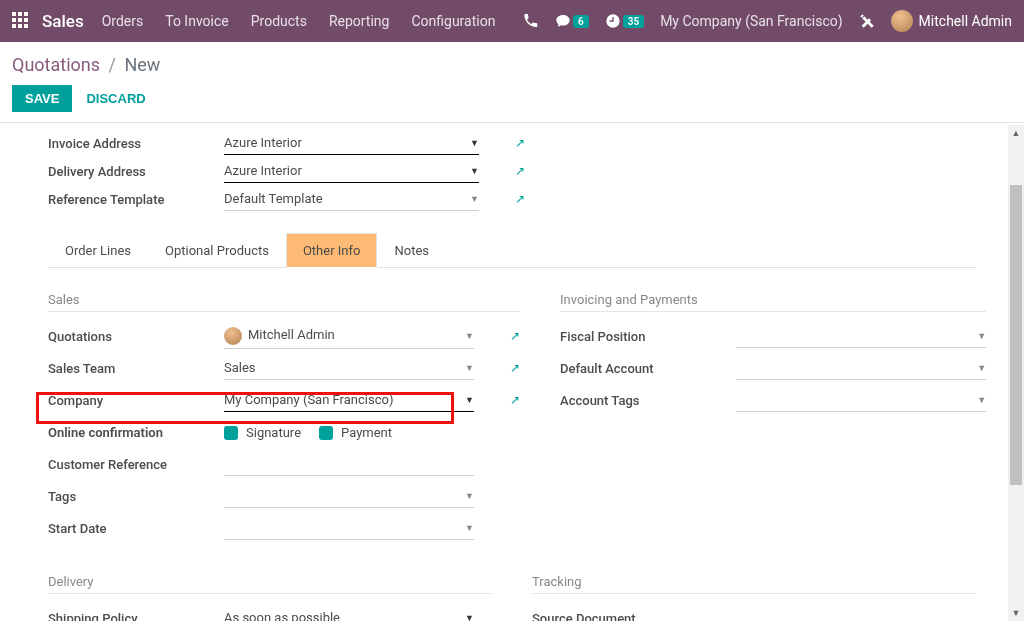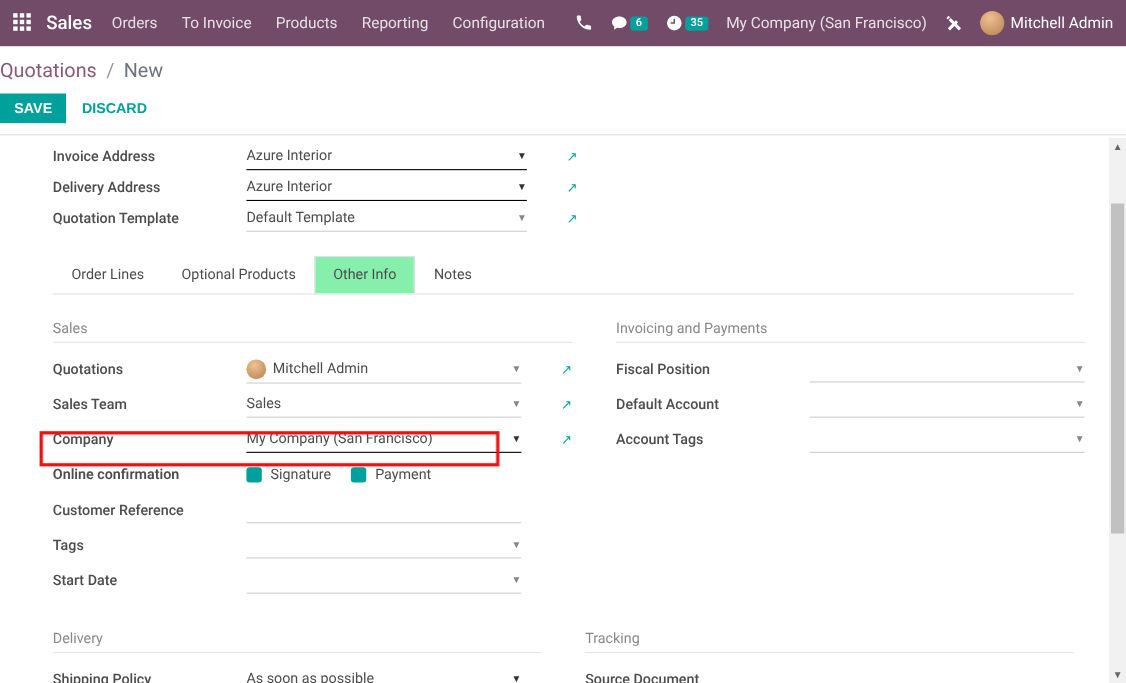--- a/index.html
+++ b/index.html
@@ -14,21 +14,21 @@
 .navlinks a { color: #e8e0e6; text-decoration: none; font-size: 14px; cursor: pointer; }
 .nav-right { display: flex; align-items: center; gap: 16px; }
 .nav-right .iconbtn { color: #fff; cursor: pointer; position: relative; display: flex; align-items: center; }
 .badge { background: #00a09d; color: #fff; font-size: 10px; padding: 1px 5px; border-radius: 3px; margin-left: 2px; font-weight: 600; }
 .company-name { color: #e8e0e6; font-size: 14px; }
 .avatar { width: 22px; height: 22px; border-radius: 50%; background: radial-gradient(circle at 40% 30%, #f0c090, #b08050); margin-right: 6px; display: inline-block; }
 .avatar-sm { width: 18px; height: 18px; border-radius: 50%; background: radial-gradient(circle at 40% 30%, #f0c090, #b08050); display: inline-block; vertical-align: middle; margin-right: 6px; }
 .username { color: #fff; font-size: 14px; display: flex; align-items: center; }
 
 
-.subhead { padding: 12px 16px 0 0; }
+.subhead { padding: 12px 16px 0 12px; }
 .breadcrumb { font-size: 18px; color: #875a7b; margin-bottom: 10px; }
 .breadcrumb .sep { color: #999; margin: 0 4px; }
 .breadcrumb .current { color: #6c757d; }
 .actions { display: flex; gap: 14px; align-items: center; margin-bottom: 10px; }
 .btn-save { background: #00a09d; color: #fff; border: none; padding: 6px 13px; font-size: 13px; font-weight: 600; cursor: pointer; }
 .btn-discard { background: none; border: none; color: #00a09d; font-size: 13px; font-weight: 600; cursor: pointer; }
 .divider { border-bottom: 1px solid #dee2e6; }
 
 
 .formwrap { position: relative; height: 500px; overflow: hidden; }
@@ -38,21 +38,21 @@
 .fval { width: 255px; border-bottom: 1px solid #cfcfcf; padding: 3px 0; display: flex; align-items: center; justify-content: space-between; min-height: 24px; }
 .fval.bold { border-bottom: 1px solid #000000; }
 .fval .txt { color: #4c4c4c; font-size: 13px; }
 .caret { color: #888; font-size: 9px; }
 .caret.dark { color: #333; }
 .extlink { color: #00a09d; margin-left: 10px; cursor: pointer; font-size: 12px; }
 
 
 .tabs { display: flex; margin-top: 20px; border-bottom: 1px solid #dee2e6; }
 .tab { padding: 9px 16px; border: 1px solid transparent; border-bottom: none; font-size: 13px; color: #4c4c4c; cursor: pointer; }
-.tab.active { border-color: #dee2e6; border-bottom: 1px solid #fff; margin-bottom: -1px; background: #86efac; }
+.tab.active { border-color: #dee2e6; border-bottom: 1px solid #fff; margin-bottom: -1px; background: #fdba74; }
 
 
 .cols { display: flex; gap: 40px; margin-top: 24px; }
 .col { flex: 1; }
 .section-title { color: #888; font-size: 13px; margin-bottom: 10px; border-bottom: 1px solid #e5e5e5; padding-bottom: 4px; }
 .col .formrow { margin-bottom: 4px; min-height: 28px; }
 .col .flabel { width: 150px; }
 .col .fval { width: 250px; }
 
 .checkbox-sq { width: 14px; height: 14px; background: #00a09d; border-radius: 3px; display: inline-block; margin-right: 8px; vertical-align: middle; }
@@ -149,21 +149,21 @@
     </div>
     <div class="formrow">
       <div class="flabel">Delivery Address</div>
       <div class="fval bold">
         <span class="txt">Azure Interior</span>
         <span class="caret dark">▼</span>
       </div>
       <span class="extlink">↗</span>
     </div>
     <div class="formrow">
-      <div class="flabel">Quotation Template</div>
+      <div class="flabel">Reference Template</div>
       <div class="fval">
         <span class="txt">Default Template</span>
         <span class="caret">▼</span>
       </div>
       <span class="extlink">↗</span>
     </div>
   </div>
 
   <div class="tabs">
     <div class="tab">Order Lines</div>
@@ -199,21 +199,21 @@
         <div class="flabel">Company</div>
         <div class="fval bold">
           <span class="txt">My Company (San Francisco)</span>
           <span class="caret dark">▼</span>
         </div>
         <span class="extlink">↗</span>
       </div>
 
       <div class="formrow highlight-row" style="padding:3px 0">
         <div class="flabel" style="font-weight:600">Online confirmation</div>
-        <div style="display:flex;align-items:flex-start">
+        <div style="display:flex;align-items:flex-end">
           <span class="checkbox-sq"></span>
           <span class="check-label">Signature</span>
           <span class="checkbox-sq"></span>
           <span class="check-label">Payment</span>
         </div>
       </div>
 
       <div class="formrow">
         <div class="flabel">Customer Reference</div>
         <div class="fval">

